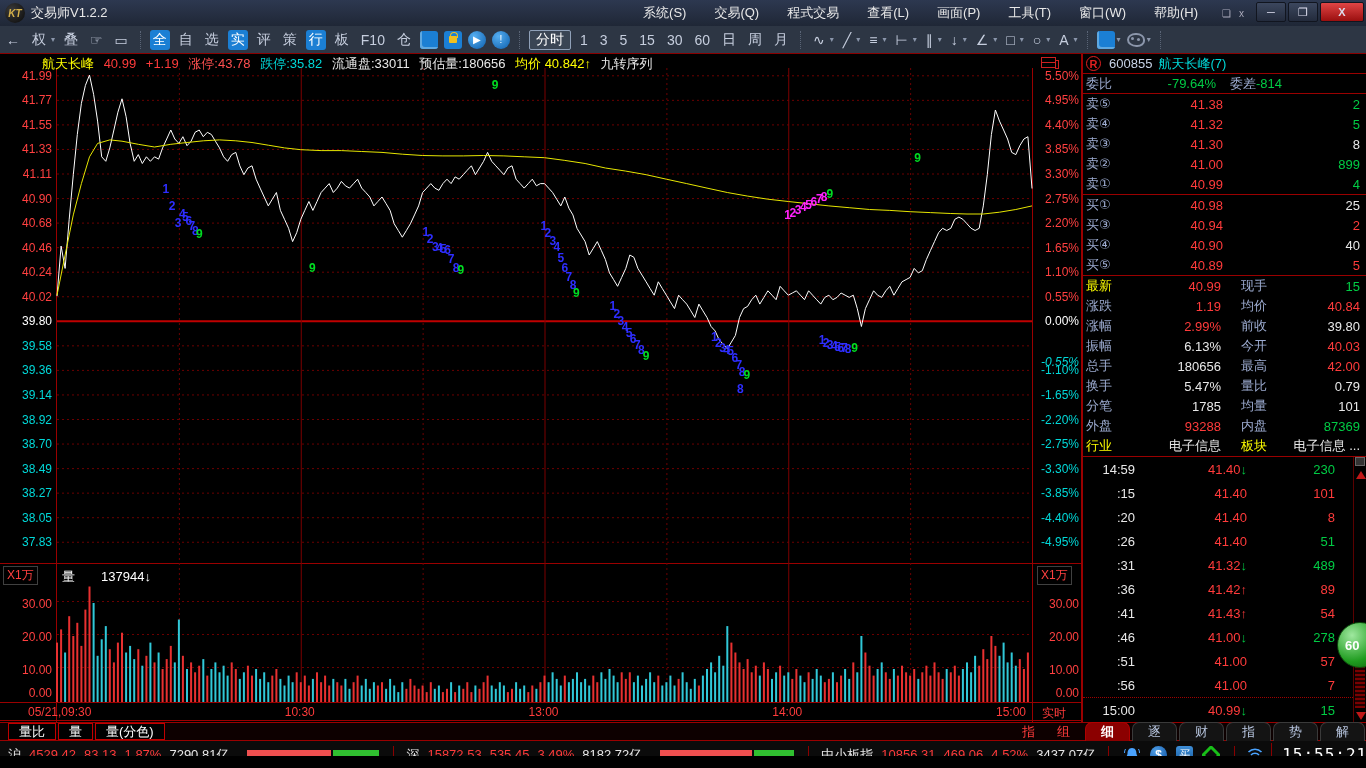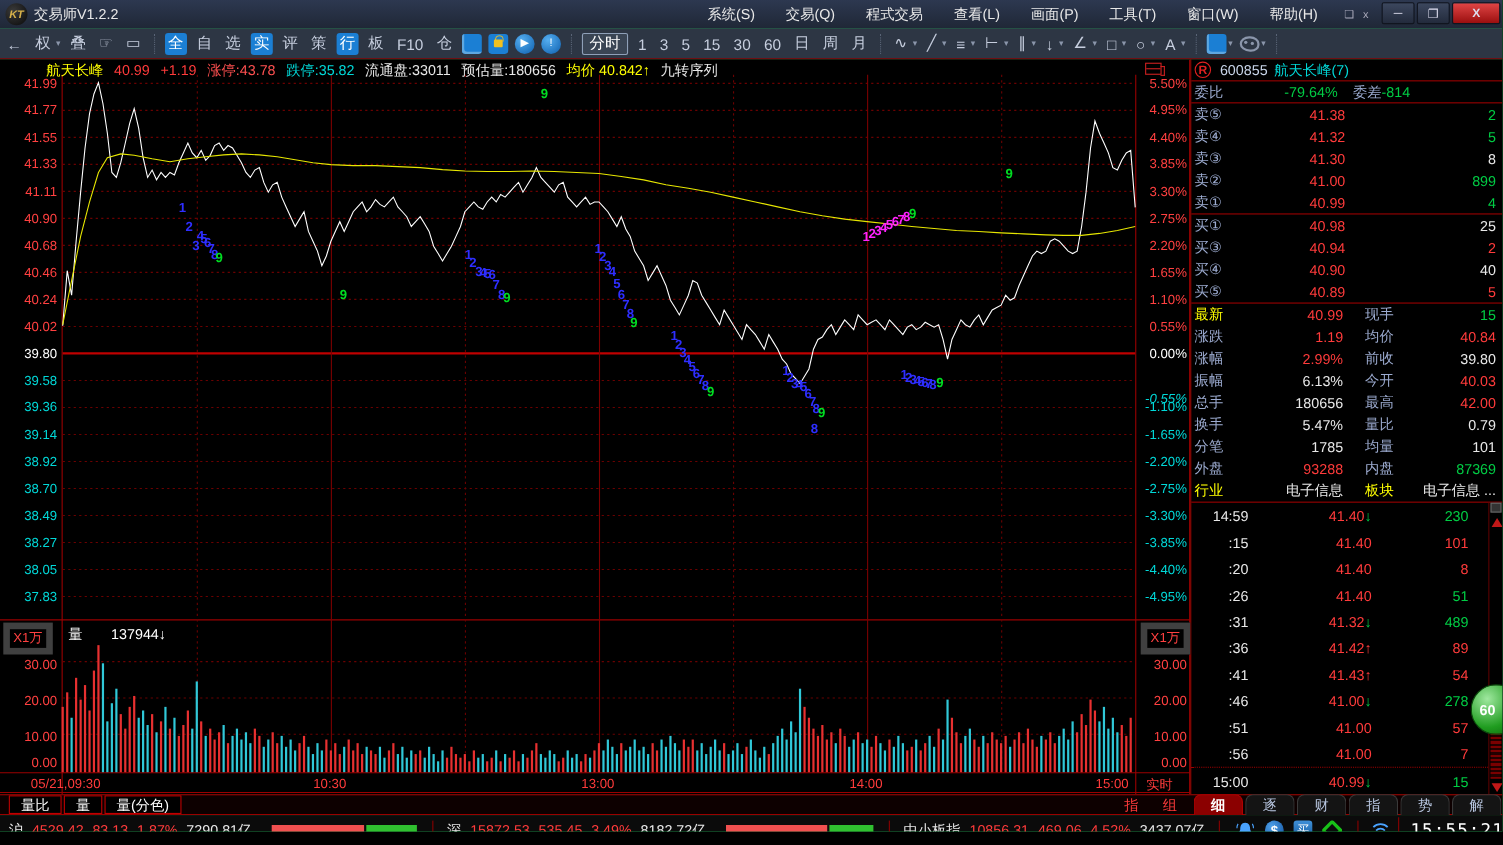--- a/index.html
+++ b/index.html
@@ -1,18 +1,18 @@
 <!DOCTYPE html>
 <html><head>
 <meta charset="utf-8">
 <style>
   * { margin:0; padding:0; box-sizing:border-box; }
   html,body { width:1366px; height:768px; background:#000; overflow:hidden;
     font-family:"Liberation Sans","DejaVu Sans",sans-serif; }
-  #app { position:relative; width:1366px; height:756px; overflow:hidden; background:#22c55e; }
+  #app { position:relative; width:1366px; height:756px; overflow:hidden; background:#f97316; }
 
   
   .titlebar { position:absolute; left:0; top:0; width:1366px; height:26px;
     background:linear-gradient(#2d3850,#1f2736); display:flex; align-items:center; color:#e8e8e8; font-size:13px; }
   .logo { width:20px; height:20px; border-radius:50%; background:radial-gradient(circle at 35% 35%,#3a3a3a,#090909);
     color:#d7b24a; font-size:10px; font-weight:bold; font-style:italic; display:flex; align-items:center; justify-content:center; margin:0 6px 0 5px; }
   .apptitle { margin-right:6px; }
   .menus { display:flex; margin-left:auto; }
   .menu { padding:0 14px; cursor:default; }
   .smallbtns { display:flex; align-items:center; margin:0 6px; color:#aab; font-size:10px; }
@@ -43,21 +43,21 @@
   .ic-palette:before { content:""; position:absolute; left:2px; top:2px; width:3px; height:3px; border-radius:50%; background:#8b96ab; box-shadow:6px 1px 0 #8b96ab; }
 
   
   #chartzone { position:absolute; left:0; top:54px; width:1082px; height:668px; background:#000; }
   #csvg { position:absolute; left:0; top:0; }
   .hline { position:absolute; top:1px; left:42px; height:15px; font-size:13px; white-space:nowrap; z-index:3; }
   .hline span { margin-right:6px; }
   .axlab { position:absolute; font-size:12px; z-index:2; }
   .axL { left:2px; width:50px; text-align:right; }
   .axR { left:1035px; width:44px; text-align:right; }
-  .unitbox { position:absolute; border:6px solid #404040; color:#ff4040; font-size:12px; padding:0 3px; z-index:3; background:#000; }
+  .unitbox { position:absolute; border:1px solid #404040; color:#ff4040; font-size:12px; padding:0 3px; z-index:3; background:#000; }
   .vol-label { position:absolute; left:62px; color:#fff; font-size:13px; z-index:3; }
   .timelab { position:absolute; color:#ff3b3b; font-size:12px; z-index:3; white-space:nowrap; }
   .paneicon { position:absolute; left:1041px; top:3px; width:15px; height:11px; border:1px solid #cc2020; z-index:3; }
   .paneicon:before { content:""; display:block; margin-top:4px; border-top:1px solid #cc2020; }
   .paneicon:after { content:""; position:absolute; right:-4px; top:2px; width:3px; height:7px; border:1px solid #cc2020; border-left:none; }
 
   
   #panel { position:absolute; left:1082px; top:54px; width:284px; height:668px; background:#000;
     border-left:1px solid #9a0000; font-size:13px; color:#e8e8e8; display:flex; flex-direction:column; }
   .p-sec { border-bottom:1px solid #9a0000; }

